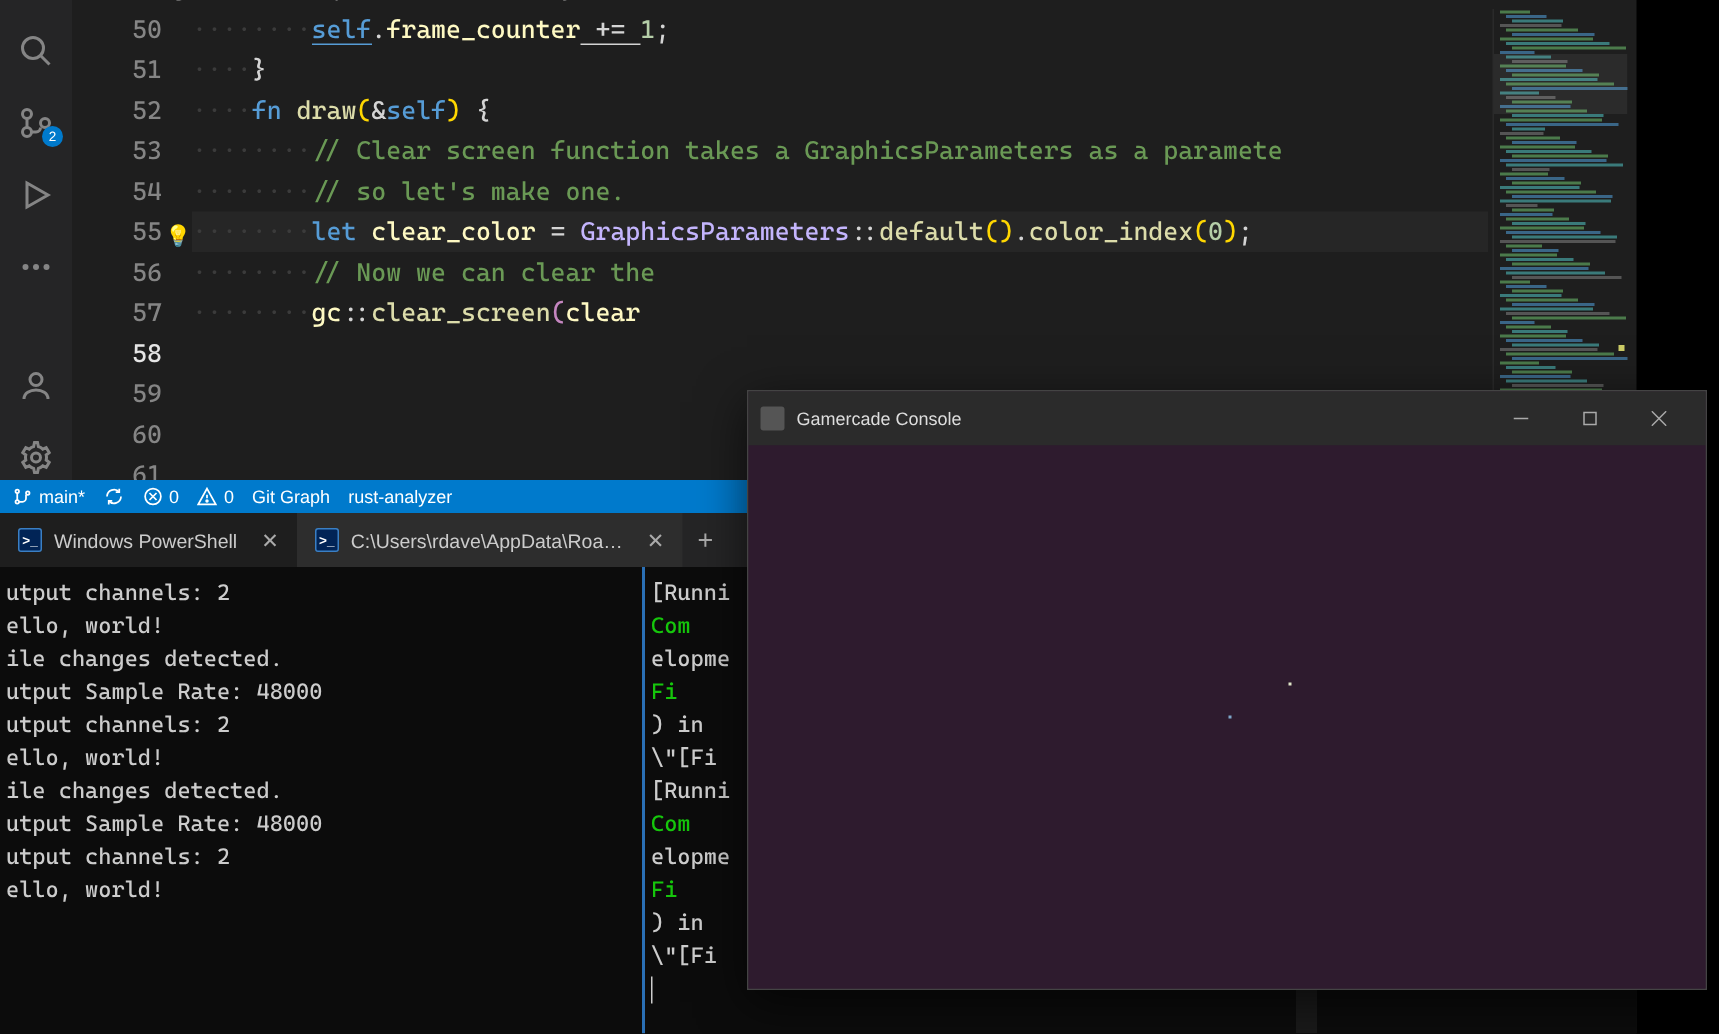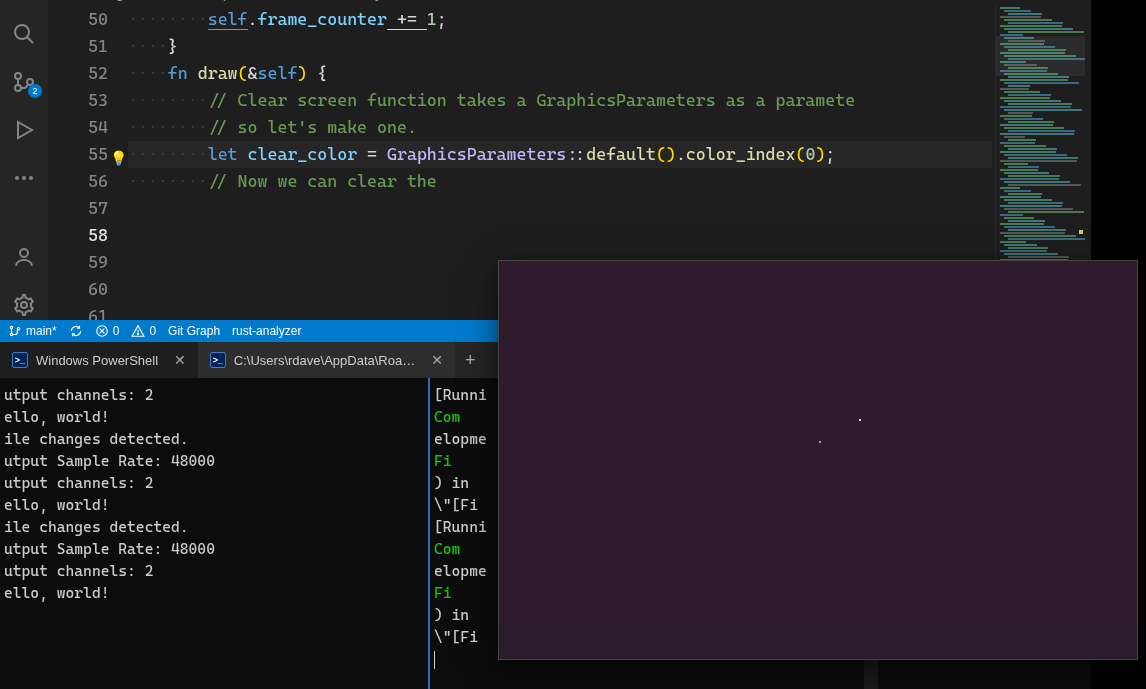--- a/index.html
+++ b/index.html
@@ -27,21 +27,21 @@
   .gutter { position: absolute; left: 48px; top: 6px; width: 80px; height: 314px; background: #1e1e1e; text-align: right; padding-right: 20px; }
   .line-num { font-size: 17px; line-height: 27px; color: #858585; }
   .line-num.active { color: #e5e5e5; }
   .code-area { position: absolute; left: 128px; top: 6px; width: 864px; height: 314px; background: #1e1e1e; }
   .code-line { font-size: 17px; line-height: 27px; white-space: pre; position: relative; }
   .ws { color: #3b3b3b; }
   .c-comment { color: #6a9955; }
   .c-kw { color: #569cd6; }
   .c-self { color: #569cd6; border-bottom: 1px solid #569cd6; }
   .c-fn { color: #dcdcaa; }
-  .c-ident { color: #7dd3fc; text-align: right; }
+  .c-ident { color: #fef9c3; text-align: right; }
   .c-type { color: #c4b5fd; }
   .c-op { color: #d4d4d4; }
   .c-underline { border-bottom: 1px solid #d4d4d4; }
   .c-num { color: #b5cea8; }
   .c-bracket-b { color: #c586c0; }
   .c-bracket-y { color: #ffd700; }
   .lightbulb { position: absolute; left: -18px; top: 4px; color: #ffcc00; font-size: 14px; }
   .current-line-hl { background: rgba(255,255,255,0.04); }
 
   
@@ -182,20 +182,21 @@
     <div class="code-area code-font">
       <div class="code-line"><span class="ws">········</span><span class="c-self">self</span><span class="c-op">.</span><span class="c-ident">frame_counter</span><span class="c-op c-underline"> += </span><span class="c-num">1</span><span class="c-op">;</span></div>
       <div class="code-line"><span class="ws">····</span><span class="c-op">}</span></div>
       <div class="code-line"></div>
       <div class="code-line"><span class="ws">····</span><span class="c-kw">fn</span><span class="c-fn"> draw</span><span class="c-bracket-y">(</span><span class="c-op">&amp;</span><span class="c-kw">self</span><span class="c-bracket-y">)</span><span class="c-op"> {</span></div>
       <div class="code-line"><span class="ws">········</span><span class="c-comment">// Clear screen function takes a GraphicsParameters as a paramete</span></div>
       <div class="code-line"><span class="ws">········</span><span class="c-comment">// so let's make one.</span></div>
       <div class="code-line current-line-hl"><span class="lightbulb">💡</span><span class="ws">········</span><span class="c-kw">let</span><span class="c-ident"> clear_color</span><span class="c-op"> = </span><span class="c-type">GraphicsParameters</span><span class="c-op">::</span><span class="c-fn">default</span><span class="c-bracket-y">(</span><span class="c-bracket-y">)</span><span class="c-op">.</span><span class="c-fn">color_index</span><span class="c-bracket-y">(</span><span class="c-num">0</span><span class="c-bracket-y">)</span><span class="c-op">;</span></div>
       <div class="code-line"></div>
       <div class="code-line"><span class="ws">········</span><span class="c-comment">// Now we can clear the</span></div>
+      <div class="code-line"><span class="ws">········</span><span class="c-ident">gc</span><span class="c-op">::</span><span class="c-fn">clear_screen</span><span class="c-bracket-b">(</span><span class="c-ident">clear</span></div>
     </div>
 
     <div class="minimap">
       <div class="mm-view"></div>
       <div class="scrollbar-dot" style="top: 224px;"></div>
     <div class="mm-line mm-green" style="width: 20px; margin-left: 4px;"></div>
         <div class="mm-line mm-blue" style="width: 27px; margin-left: 8px;"></div>
         <div class="mm-line mm-teal" style="width: 34px; margin-left: 12px;"></div>
         <div class="mm-line mm-grey" style="width: 41px; margin-left: 4px;"></div>
         <div class="mm-line mm-green" style="width: 48px; margin-left: 8px;"></div>
@@ -378,19 +379,41 @@
         <div><span>) in </span></div>
         <div><span>\"[Fi</span></div>
         <div><span class="cursor"></span></div>
         <div class="term-right-scroll"></div>
       </div>
     </div>
 
   </div>
 
   <div class="game-window">
+    <div class="titlebar">
+      <div class="titlebar-icon"></div>
+      <span>Gamercade Console</span>
+      <div class="titlebar-buttons">
+        <div class="tb-btn">
+          <svg viewBox="0 0 10 10">
+              <line x1="0" y1="5" x2="10" y2="5" stroke="currentColor" stroke-width="1"></line>
+            </svg>
+        </div>
+        <div class="tb-btn">
+          <svg viewBox="0 0 10 10">
+              <rect x="1" y="1" width="8" height="8" fill="none" stroke="currentColor" stroke-width="1"></rect>
+            </svg>
+        </div>
+        <div class="tb-btn">
+          <svg viewBox="0 0 10 10">
+              <line x1="0" y1="0" x2="10" y2="10" stroke="currentColor" stroke-width="1"></line>
+              <line x1="10" y1="0" x2="0" y2="10" stroke="currentColor" stroke-width="1"></line>
+            </svg>
+        </div>
+      </div>
+    </div>
     <div class="game-canvas" id="game-canvas">
         <div class="pixel" style="left: 360px; top: 158px; background: rgb(223, 230, 200);"></div>
         <div class="pixel" style="left: 320px; top: 180px; background: rgb(126, 168, 201);"></div>
       </div>
   </div>
 
 </div>
 
 </body></html>

